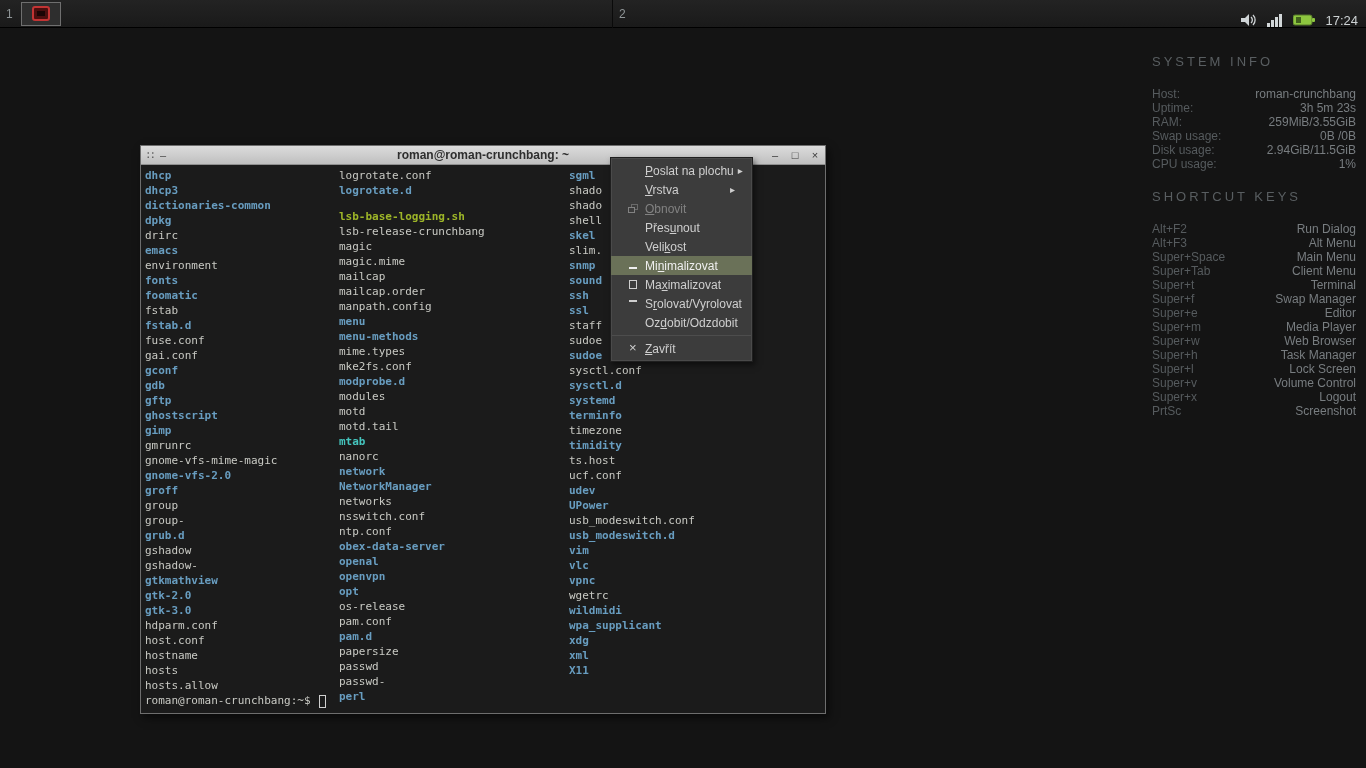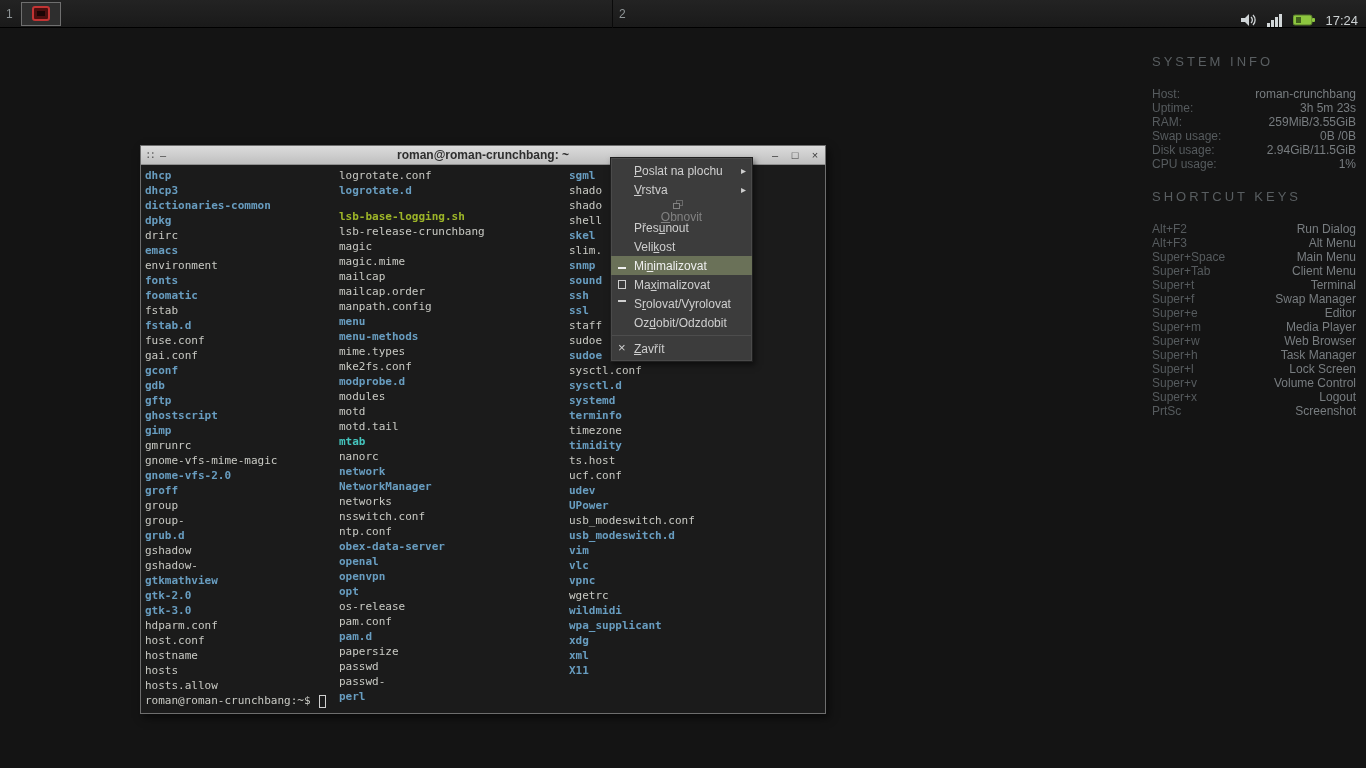--- a/index.html
+++ b/index.html
@@ -54,22 +54,22 @@
   #prompt-line { position:absolute; left:4px; top:528px; height:15px; line-height:15px;
                  color:var(--file-color); white-space:pre; }
   #cursor { display:inline-block; width:7px; height:13px; border:1px solid #cfcfcf;
             vertical-align:middle; margin-left:2px; }
 
   
   #context-menu { position:absolute; left:610px; top:157px; width:143px; z-index:5;
                   background:#3c3c3c; border:1px solid #1f1f1f;
                   box-shadow:inset 0 0 0 1px #4a4a4a, 2px 3px 6px rgba(0,0,0,.5);
                   padding:3px 0; font-size:12px; color:#cfcfcf; }
-  .menu-item { height:19px; display:flex; align-items:center; padding:0 6px; cursor:default; }
-  .menu-item.disabled { color:#828282;flex-direction:column; }
+  .menu-item { height:19px; display:flex; align-items:center; padding:0 17px; cursor:default; }
+  .menu-item.disabled { color:#828282; }
   .menu-item.highlighted { background:var(--hl-color); color:#efefef; }
   .mi-ic { width:11px; height:11px; display:inline-block; position:relative;
            margin-right:6px; flex:none; }
   .mi-label { flex:1; white-space:nowrap; }
   .mi-label .u { text-decoration:underline; }
   .mi-arrow { font-size:10px; color:#cfcfcf; margin-left:4px; }
   .menu-sep { height:1px; background:#2a2a2a; border-bottom:1px solid #4d4d4d; margin:3px 1px; }
   .icon-minimize::after { content:""; position:absolute; left:1px; right:2px; bottom:2px;
                           height:2px; background:currentColor; }
   .icon-maximize::after { content:""; position:absolute; inset:1px 2px 1px 1px;

